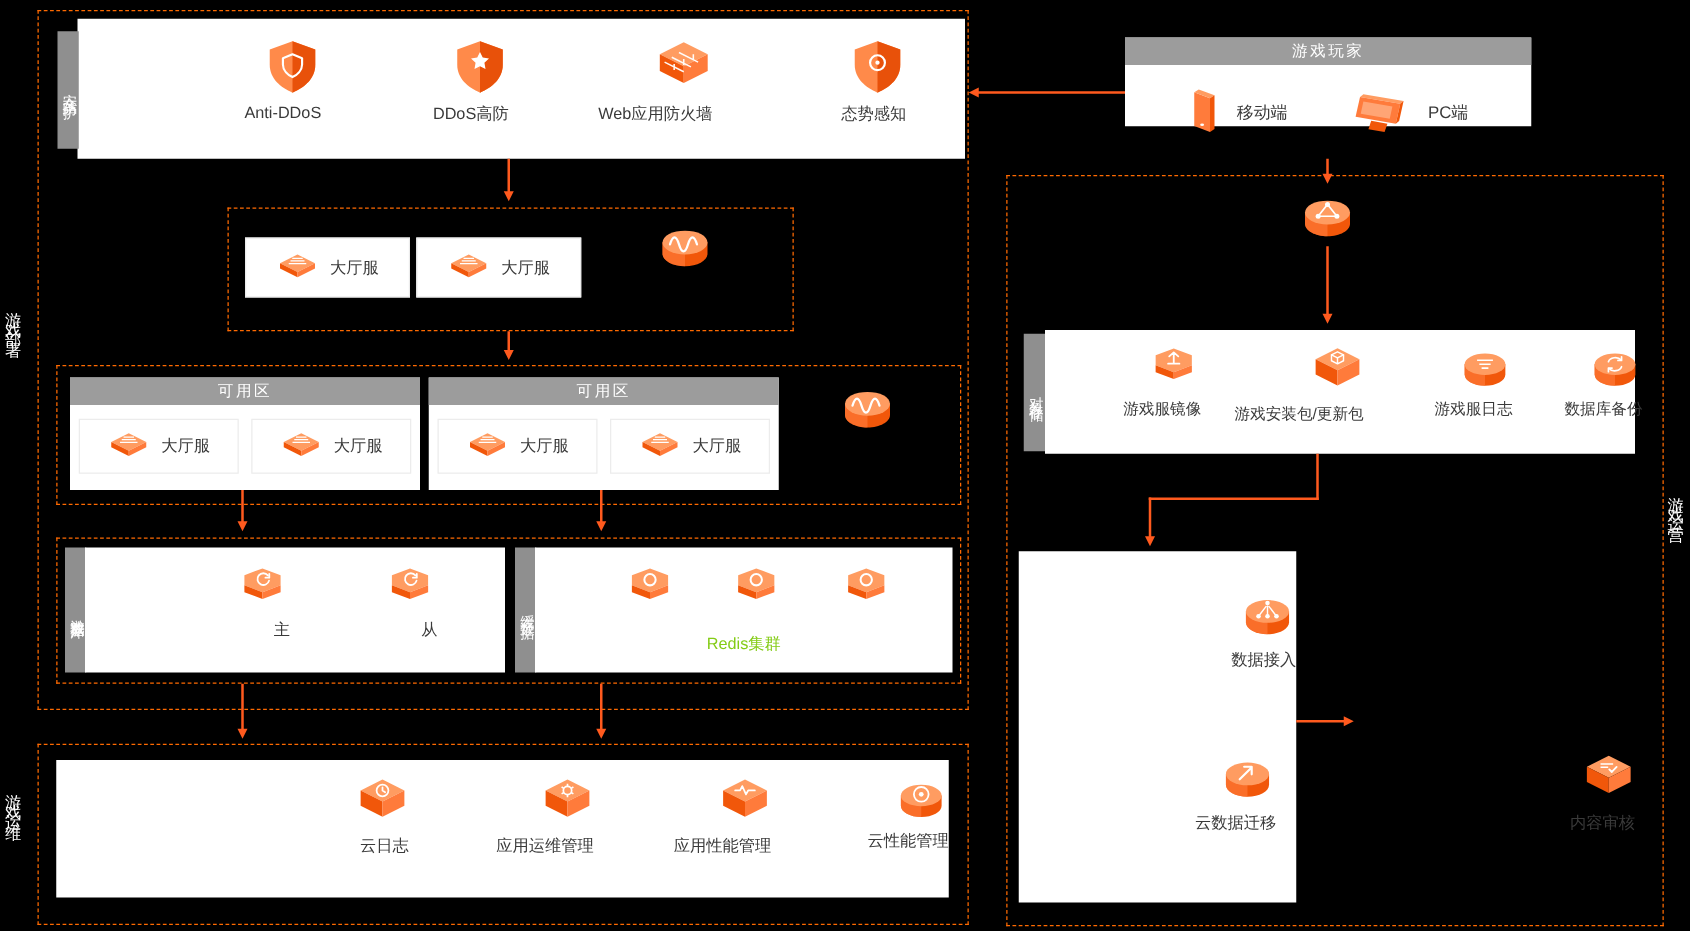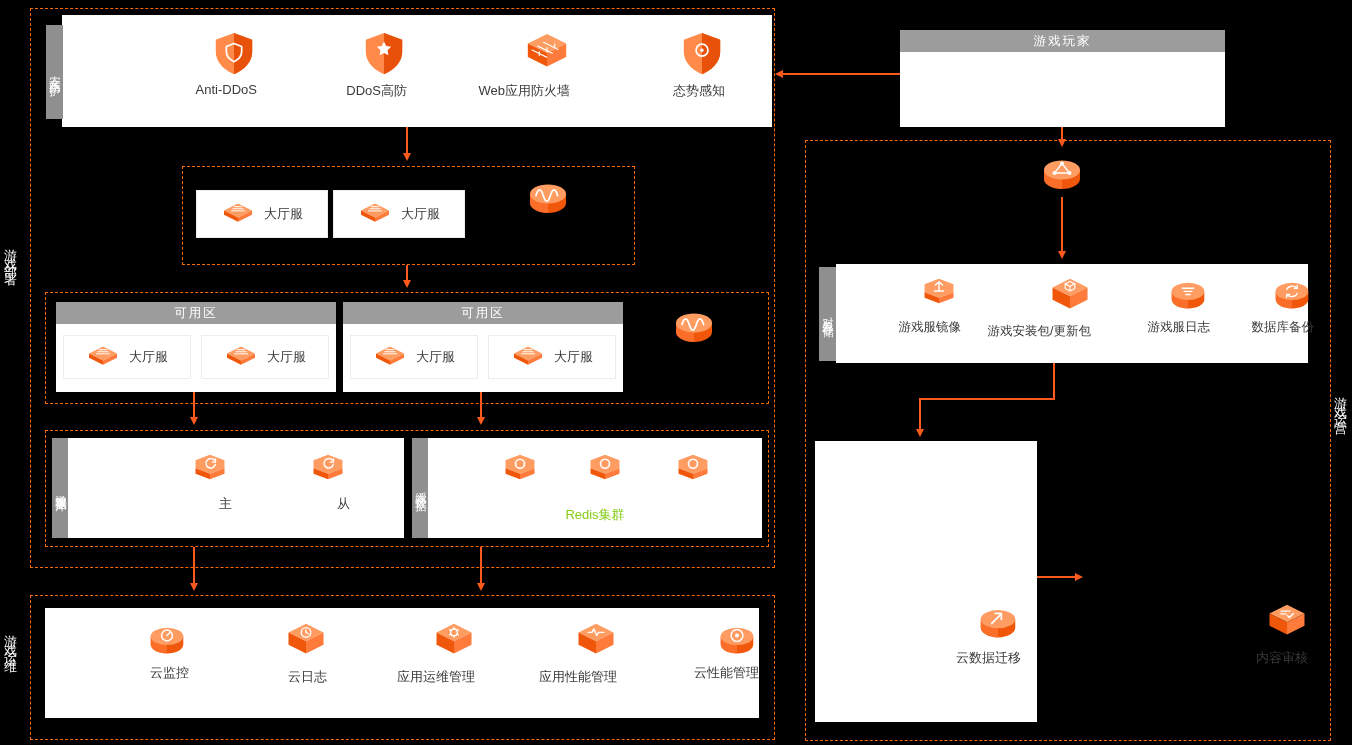--- a/index.html
+++ b/index.html
@@ -228,32 +228,20 @@
       <svg viewBox="0 0 48 42" width="44" height="38">
         <path d="M24 3 40 9v9L24 24 8 18V9Z" fill="#FF9C61"></path>
         <path d="M8 18v6l16 6v-6Z" fill="#F1570A"></path>
         <path d="M40 18v6l-16 6v-6Z" fill="#FF7B3B"></path>
         <circle cx="24" cy="13" r="5" stroke="#fff" fill="none" stroke-linecap="round" stroke-linejoin="round" stroke-width="1.8"></circle>
       </svg>
     </span>
   <div class="cluster" style="left:428px;top:506px;width:334px">Redis集群</div>
 
   <div class="panel" style="left:45px;top:608px;width:714px;height:110px"></div>
-  <div class="icon-item" style="left:59px;top:621px;width:130px">
-    <span class="ico">
-        <svg viewBox="0 0 48 42" width="44" height="38">
-          <path d="M6 17v9c0 5.5 8.1 10 18 10s18-4.5 18-10v-9Z" fill="#F1570A"></path>
-          <path d="M6 17v9c0 5.5 8.1 10 18 10V17Z" fill="#FF7B3B" opacity=".65"></path>
-          <ellipse cx="24" cy="17" rx="18" ry="9.5" fill="#FF9C61"></ellipse>
-          <circle cx="24" cy="16" r="6" stroke="#fff" fill="none" stroke-linecap="round" stroke-linejoin="round" stroke-width="1.6"></circle>
-          <path d="M24 16l3.4-3.4" stroke="#fff" fill="none" stroke-linecap="round" stroke-linejoin="round" stroke-width="1.6"></path>
-        </svg>
-      </span>
-    <span class="ilabel">云监控</span>
-  </div>
   <div class="icon-item" style="left:197px;top:621px;width:130px">
     <span class="ico">
         <svg viewBox="0 0 48 48" width="42" height="42">
           <path d="M24 3 44 13 24 23 4 13Z" fill="#FF9C61"></path>
           <path d="M4 13v14l20 10V23Z" fill="#F1570A"></path>
           <path d="M44 13v14L24 37V23Z" fill="#FF7B3B"></path>
           <circle cx="24" cy="13" r="5.4" stroke="#fff" fill="none" stroke-linecap="round" stroke-linejoin="round" stroke-width="1.6"></circle>
           <path d="M24 10.2V13l2.4 1.6" stroke="#fff" fill="none" stroke-linecap="round" stroke-linejoin="round" stroke-width="1.6"></path>
         </svg>
       </span>
@@ -288,22 +276,47 @@
           <path d="M6 17v9c0 5.5 8.1 10 18 10s18-4.5 18-10v-9Z" fill="#F1570A"></path>
           <path d="M6 17v9c0 5.5 8.1 10 18 10V17Z" fill="#FF7B3B" opacity=".65"></path>
           <ellipse cx="24" cy="17" rx="18" ry="9.5" fill="#FF9C61"></ellipse>
           <circle cx="24" cy="16" r="6.5" stroke="#fff" fill="none" stroke-linecap="round" stroke-linejoin="round" stroke-width="1.6"></circle>
           <circle cx="24" cy="16" r="2.1" fill="#fff"></circle>
         </svg>
       </span>
     <span class="ilabel">云性能管理</span>
   </div>
 
-  <div class="gbox" style="left:900px;top:30px;width:325px;height:97px">
+  <div class="gbox" style="left:900px;top:30px;width:325px;height:71px">
     <div class="ghead">游戏玩家</div>
+    <div class="pbody">
+      <div class="hitem">
+        <span class="ico">
+            <svg viewBox="0 0 30 50" width="27" height="45">
+              <path d="M6 7.5 20 12.8v30L6 37.5Z" fill="#FF7B3B"></path>
+              <path d="M6 7.5 10 5l14 5.3-4 2.5Z" fill="#FF9C61"></path>
+              <path d="M20 12.8 24 10.3v30L20 42.8Z" fill="#F1570A"></path>
+              <ellipse cx="13" cy="36.5" rx="1.7" ry="1.1" fill="#fff"></ellipse>
+            </svg>
+          </span>
+        <span class="hlabel">移动端</span>
+      </div>
+      <div class="hitem">
+        <span class="ico">
+            <svg viewBox="0 0 56 46" width="50" height="42">
+              <path d="M9 9l3-2.4 36 6.2-3 2.4Z" fill="#FF9C61"></path>
+              <path d="M9 9 45 15.2 41 33 5 26.8Z" fill="#FF7B3B"></path>
+              <path d="M45 15.2l3-2.4-4 17.8-3 2.4Z" fill="#F1570A"></path>
+              <path d="M19 30.5l-2.5 7.5 14.5 2.5 2.5-7.4Z" fill="#F1570A"></path>
+              <path d="M12 13.2l26 4.5-2.4 11-26-4.5Z" fill="#FFD0B0" opacity=".5"></path>
+            </svg>
+          </span>
+        <span class="hlabel">PC端</span>
+      </div>
+    </div>
   </div>
   <span class="ico abs" style="left:1038px;top:153px">
       <svg viewBox="0 0 48 42" width="48" height="42">
         <path d="M6 17v9c0 5.5 8.1 10 18 10s18-4.5 18-10v-9Z" fill="#F1570A"></path>
         <path d="M6 17v9c0 5.5 8.1 10 18 10V17Z" fill="#FF7B3B" opacity=".65"></path>
         <ellipse cx="24" cy="17" rx="18" ry="9.5" fill="#FF9C61"></ellipse>
         <circle cx="24" cy="10.5" r="2" fill="#fff"></circle>
         <circle cx="16.5" cy="20" r="2" fill="#fff"></circle>
         <circle cx="31.5" cy="20" r="2" fill="#fff"></circle>
         <path d="M24 10.5 16.5 20m7.5-9.5L31.5 20m-15 0h15" stroke="#fff" fill="none" stroke-width="1.3"></path>
@@ -353,20 +366,35 @@
           <path d="M6 17v9c0 5.5 8.1 10 18 10V17Z" fill="#FF7B3B" opacity=".65"></path>
           <ellipse cx="24" cy="17" rx="18" ry="9.5" fill="#FF9C61"></ellipse>
           <path d="M18.2 14.8a6.3 4.8 0 0 1 11.2-1.6M29.8 19.2a6.3 4.8 0 0 1-11.2 1.6" stroke="#fff" fill="none" stroke-linecap="round" stroke-linejoin="round" stroke-width="1.5"></path>
           <path d="M29.8 10.4v3.2h-3.2M18.2 23.6v-3.2h3.2" stroke="#fff" fill="none" stroke-linecap="round" stroke-linejoin="round" stroke-width="1.5"></path>
         </svg>
       </span>
     <span class="ilabel sm">数据库备份</span>
   </div>
 
   <div class="panel" style="left:815px;top:441px;width:222px;height:281px"></div>
+  <div class="icon-item" style="left:815px;top:472px;width:222px">
+    <span class="ico">
+        <svg viewBox="0 0 48 42" width="46" height="42">
+          <path d="M6 17v9c0 5.5 8.1 10 18 10s18-4.5 18-10v-9Z" fill="#F1570A"></path>
+          <path d="M6 17v9c0 5.5 8.1 10 18 10V17Z" fill="#FF7B3B" opacity=".65"></path>
+          <ellipse cx="24" cy="17" rx="18" ry="9.5" fill="#FF9C61"></ellipse>
+          <circle cx="24" cy="10" r="1.9" fill="#fff"></circle>
+          <circle cx="16.5" cy="21" r="1.9" fill="#fff"></circle>
+          <circle cx="24" cy="21" r="1.9" fill="#fff"></circle>
+          <circle cx="31.5" cy="21" r="1.9" fill="#fff"></circle>
+          <path d="M24 12v9M23 12.5 16.5 21M25 12.5 31.5 21" stroke="#fff" fill="none" stroke-width="1.2"></path>
+        </svg>
+      </span>
+    <span class="ilabel">数据接入</span>
+  </div>
   <div class="icon-item" style="left:815px;top:602px;width:206px">
     <span class="ico">
         <svg viewBox="0 0 48 42" width="46" height="42">
           <path d="M6 17v9c0 5.5 8.1 10 18 10s18-4.5 18-10v-9Z" fill="#F1570A"></path>
           <path d="M6 17v9c0 5.5 8.1 10 18 10V17Z" fill="#FF7B3B" opacity=".65"></path>
           <ellipse cx="24" cy="17" rx="18" ry="9.5" fill="#FF9C61"></ellipse>
           <path d="M17.5 21.5 27 12M27.5 17.3V11h-6.3" stroke="#fff" fill="none" stroke-linecap="round" stroke-linejoin="round" stroke-width="1.8"></path>
         </svg>
       </span>
     <span class="ilabel">云数据迁移</span>

